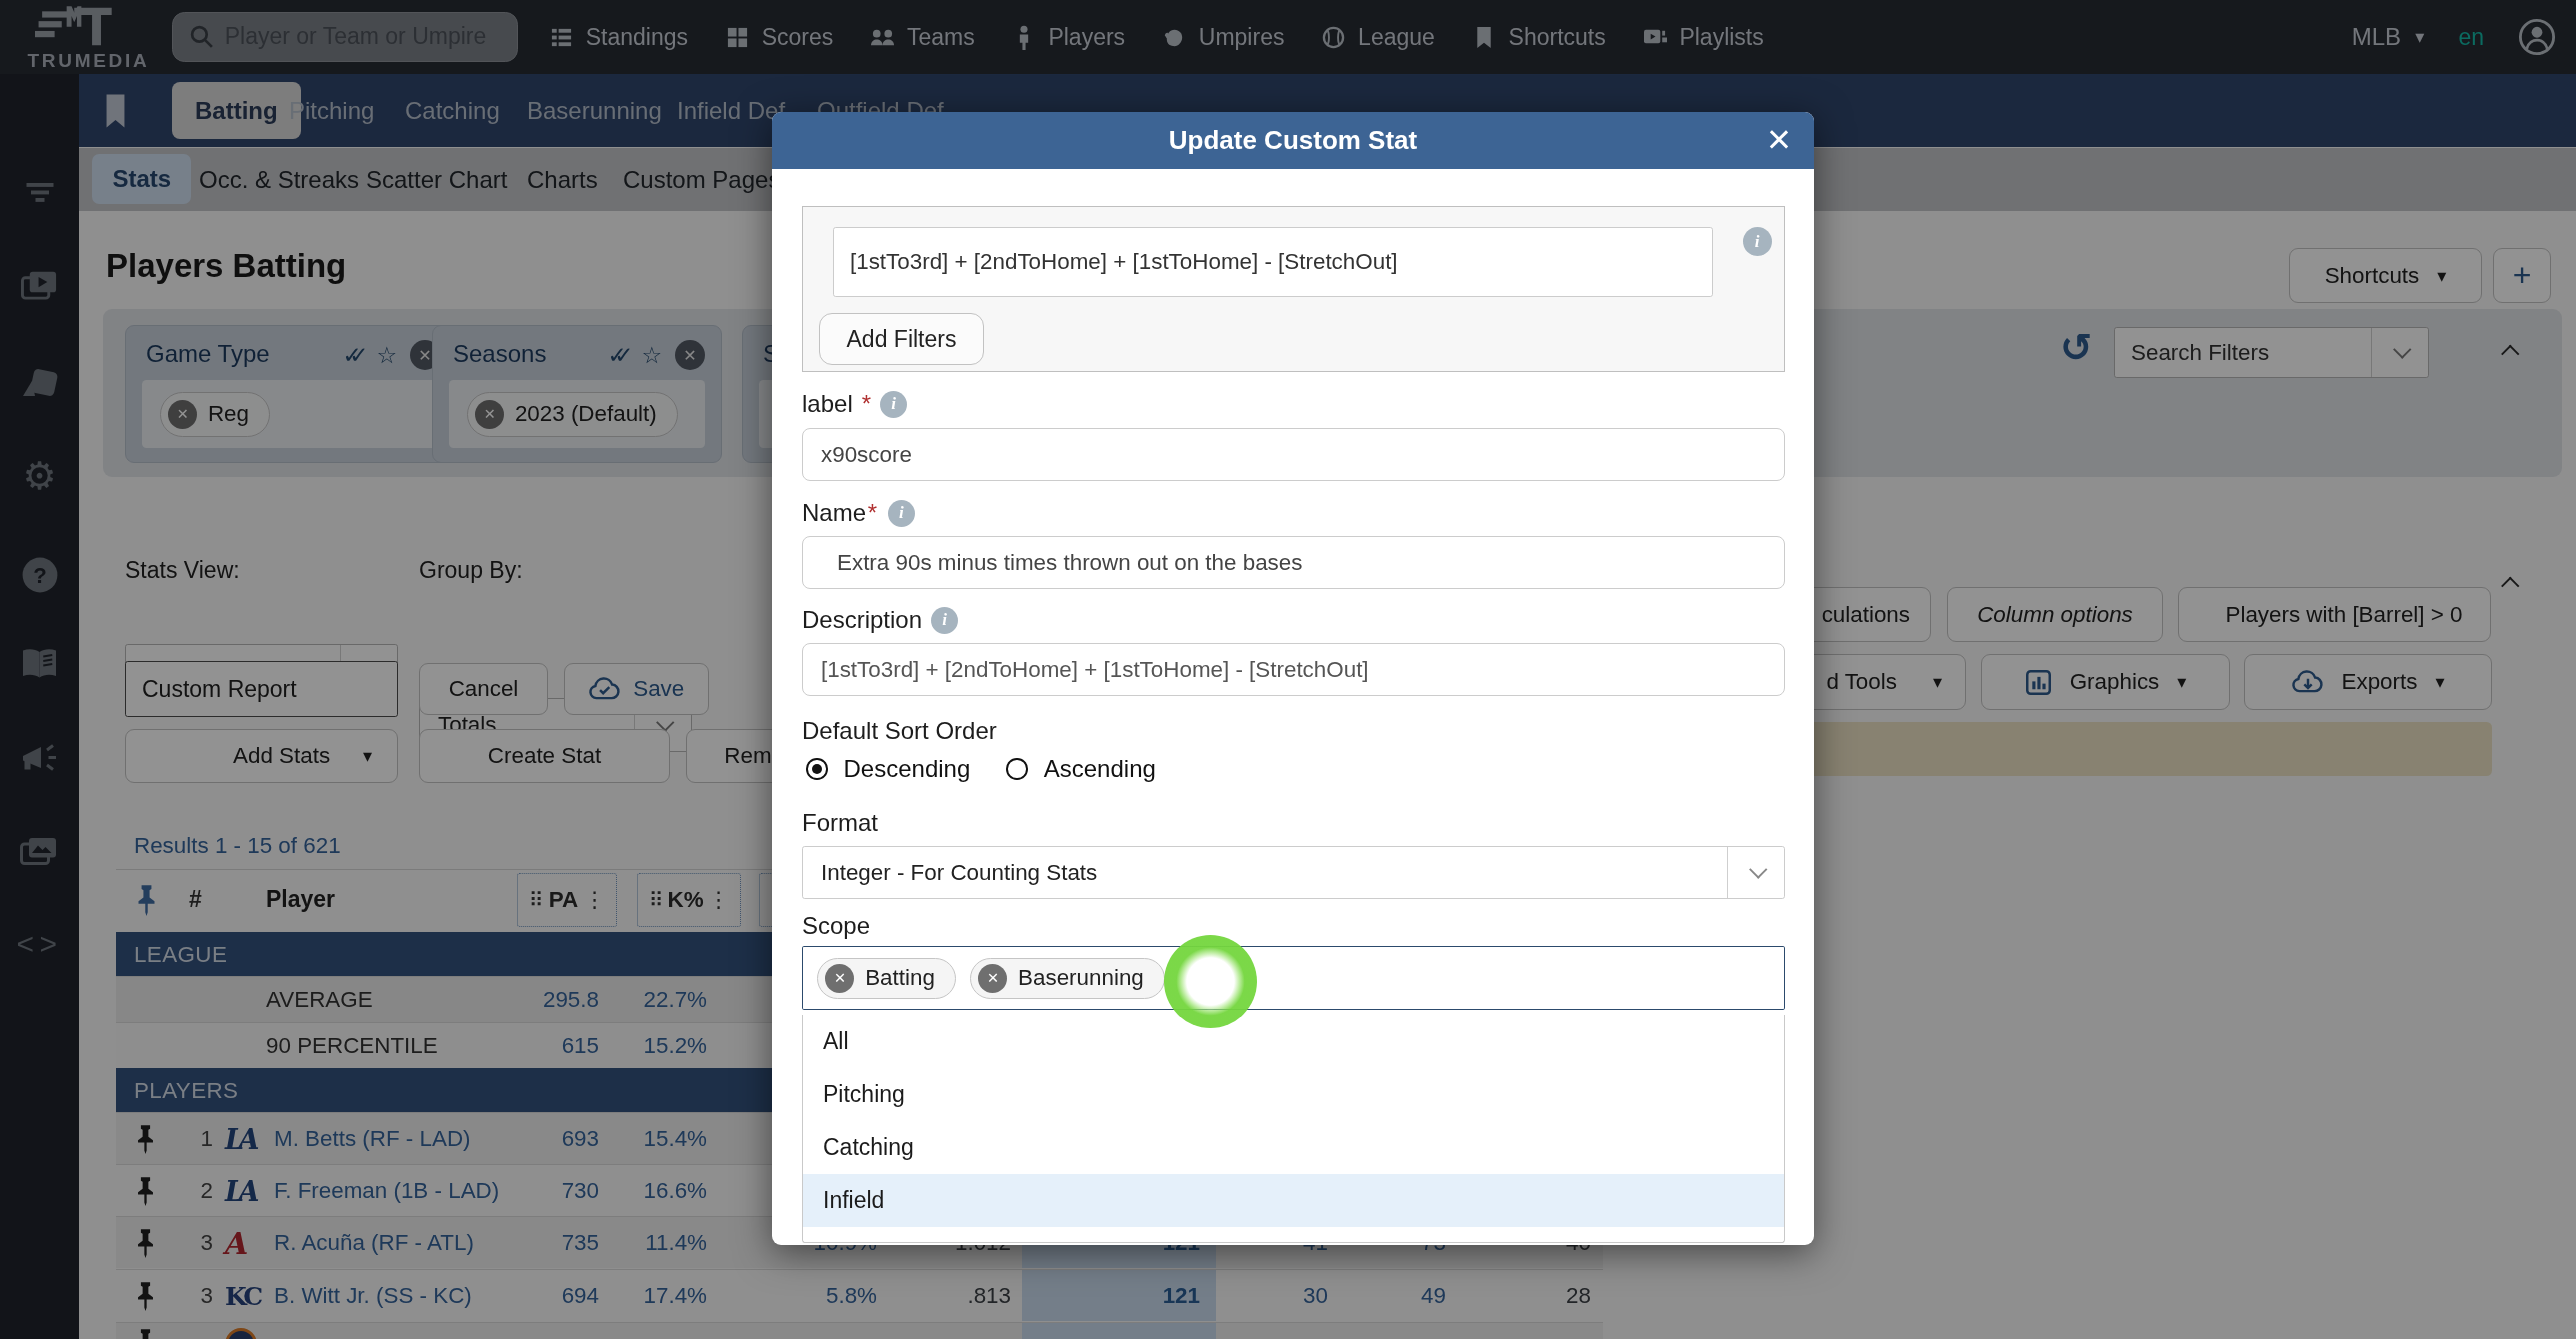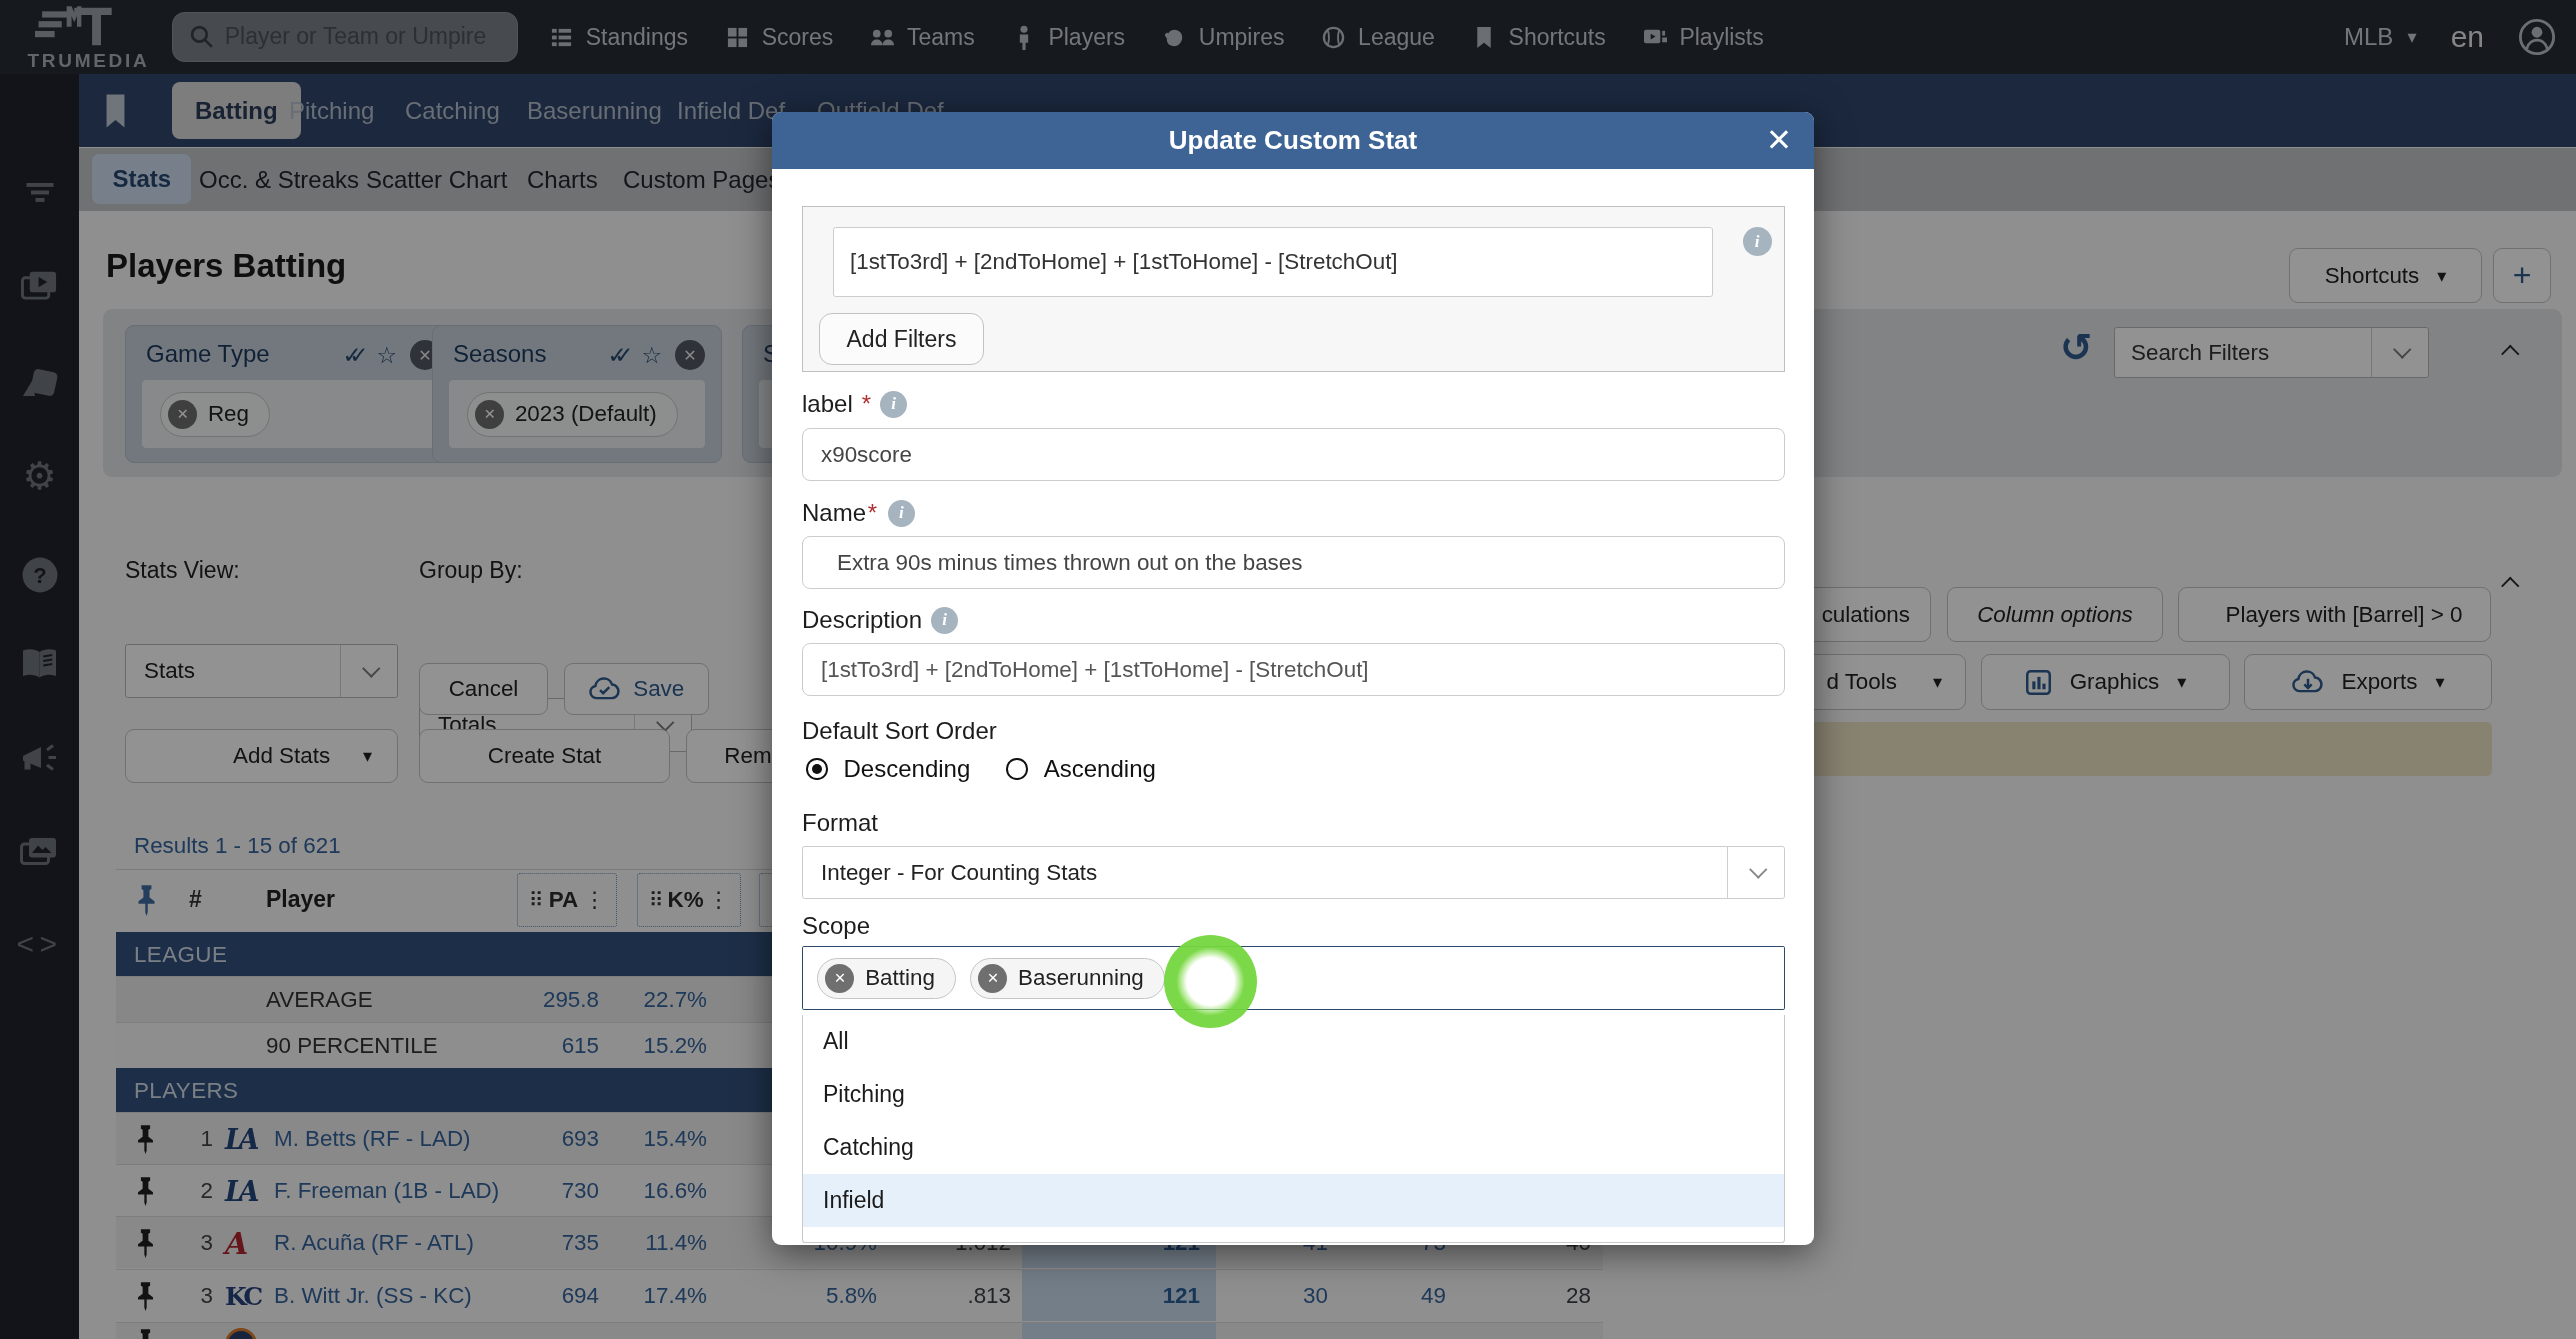--- a/index.html
+++ b/index.html
@@ -13,21 +13,21 @@
   .brandblock { position:absolute; left:12.5px; top:3.6px; width:152px; text-align:center; }
   .brandtext { color:#a9afb8; font-weight:bold; font-size:19px; letter-spacing:2.7px; margin-top:1.8px; }
   .searchpill { position:absolute; left:172px; top:11.6px; width:346px; height:50px; background:#7b8087; border:0.9px solid #8d9298; border-radius:12.5px; display:flex; align-items:center; padding-left:16px; }
   .searchpill input { background:transparent; border:none; outline:none; font-size:23px; color:#2f343b; width:269px; font-family:inherit; }
   .searchpill input::placeholder { color:#4d525a; }
   .navitems { position:absolute; left:548px; top:0; height:74px; display:flex; align-items:center; gap:36px; }
   .navitem { display:flex; align-items:center; gap:10.7px; color:#c7ccd4; font-size:23px; cursor:pointer; }
   .navicon { display:inline-flex; width:27px; height:27px; align-items:center; justify-content:center; }
   .topright { position:absolute; right:20px; top:0; height:74px; display:flex; align-items:center; gap:34px; }
   .mlbsel { color:#c7ccd4; font-size:24px; display:flex; align-items:center; gap:14.3px; }
-  .lang { color:#e5e5e5; font-size:30px; }
+  .lang { color:#14b8a6; font-size:23px; }
 
   
   .sidebar { position:absolute; left:0; top:74px; width:79px; height:1266px; background:#20242b; }
   .sideicon { position:absolute; left:0; width:79px; text-align:center; color:#6e757e; }
 
   
   .subnav { position:absolute; left:79px; top:74px; width:2497px; height:73px; background:#30456b; }
   .subitem { position:absolute; top:0; height:73px; display:flex; align-items:center; color:#b4bdca; font-size:24px; }
   .subactive { background:#d7d7d7; color:#2b3c58; border-radius:8px; top:8px; height:57px; padding:0 23px; font-weight:bold; }
 
@@ -371,20 +371,21 @@
   <div class="sel abs" style="left:125px; top:593px; width:273px; height:54px; padding-left:18px; border-radius:2.7px;">
     <span>Stats</span>
     <span class="seldiv"></span>
     <span class="chev" style="position:absolute; right:20px; top:17px;"></span>
   </div>
   <div class="sel abs" style="left:419px; top:593px; width:273px; height:54px; padding-left:18px; border-radius:2.7px;">
     <span>Totals</span>
     <span class="seldiv"></span>
     <span class="chev" style="position:absolute; right:20px; top:17px;"></span>
   </div>
+  <input class="abs" style="left: 125px; top: 661px; width: 273px; height: 56px; border: 1.8px solid rgb(74, 74, 74); border-radius: 2.7px; background: rgb(251, 251, 251); font-size: 23px; color: rgb(34, 34, 34); padding-left: 16px; font-family: inherit;" value="Custom Report">
   <div class="btn abs" style="left:419px; top:663px; width:129px; height:52px;">
       <span>Cancel</span>
     </div>
   <div class="btn abs" style="left:564px; top:663px; width:145px; height:52px; gap:12.5px; color:#2d5a8c;">
     <svg width="32" height="25" viewBox="0 0 26 20">
         <path d="M6 17a5 5 0 01-.8-9.9A7 7 0 0118.8 6 4.6 4.6 0 0118 17z" fill="none" stroke="#2d5a8c" stroke-width="2"></path>
         <path d="M9 10.5l2.5 2.5 5-5" fill="none" stroke="#2d5a8c" stroke-width="2"></path>
       </svg>
     <span>Save</span>
   </div>

